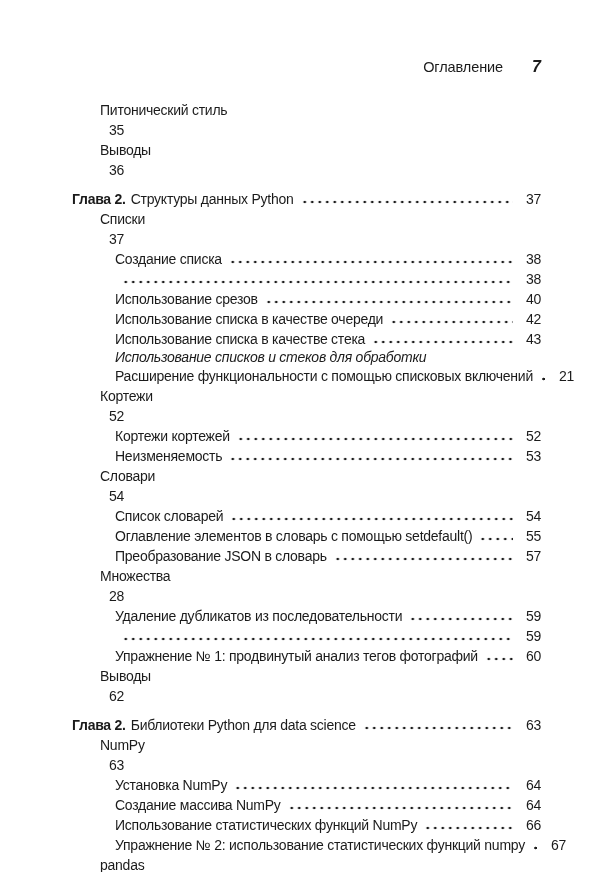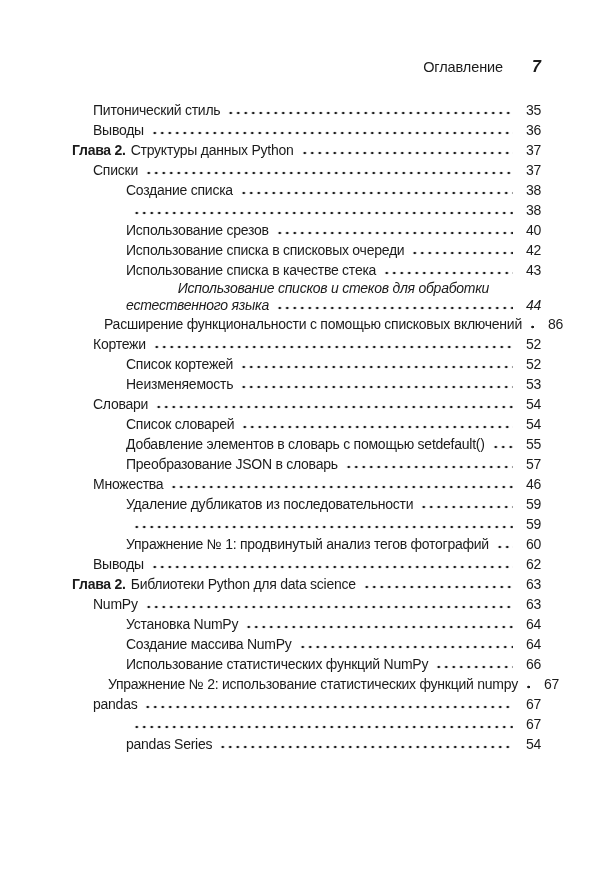--- a/index.html
+++ b/index.html
@@ -38,24 +38,24 @@
   .toc { margin-top:24px; }
   .row {
     display:flex;
     align-items:baseline;
     line-height:20px;
     font-size:14px;
     letter-spacing:-0.25px;
     white-space:nowrap;
   }
   .row .label { flex:0 0 auto; }
-  .chapter { }
+  .chapter { margin-top:9px; }
   .chapter .prefix { font-weight:bold; margin-right:5px; }
-  .lvl1 { margin-left:21px; }
-  .lvl2 { margin-left:54px;justify-content:center; }
+  .lvl1 { margin-left:21px;flex-direction:column; }
+  .lvl2 { margin-left:43px; }
   .wrap-line { line-height:17px;font-style:italic; }
   .leader {
     flex:1 1 0;
     min-width:6px;
     height:4px;
     margin:0 4px 0 7px;
     background-image:radial-gradient(circle, #1c1c1c 1.25px, rgba(0,0,0,0) 1.6px);
     background-size:7.5px 4px;
     background-repeat:repeat-x;
     background-position:left bottom;
@@ -107,81 +107,76 @@
     <div class="row lvl2">
       <span class="leader"></span>
       <span class="pg">38</span>
     </div>
     <div class="row lvl2">
       <span class="label">Использование срезов</span>
       <span class="leader"></span>
       <span class="pg">40</span>
     </div>
     <div class="row lvl2">
-      <span class="label">Использование списка в списковых очереди</span>
+      <span class="label">Использование списка в качестве очереди</span>
       <span class="leader"></span>
       <span class="pg">42</span>
     </div>
     <div class="row lvl2">
       <span class="label">Использование списка в качестве стека</span>
       <span class="leader"></span>
       <span class="pg">43</span>
     </div>
     <div class="row lvl2 wrap-line">
       <span class="label">Использование списков и стеков для обработки</span>
     </div>
-    <div class="row lvl2 wrap-line">
-      <span class="label">естественного языка</span>
-      <span class="leader"></span>
-      <span class="pg">44</span>
-    </div>
     <div class="row lvl2">
       <span class="label">Расширение функциональности с помощью списковых включений</span>
       <span class="leader"></span>
-      <span class="pg">86</span>
+      <span class="pg">21</span>
     </div>
     <div class="row lvl1">
       <span class="label">Кортежи</span>
       <span class="leader"></span>
       <span class="pg">52</span>
     </div>
     <div class="row lvl2">
-      <span class="label">Список кортежей</span>
+      <span class="label">Кортежи кортежей</span>
       <span class="leader"></span>
       <span class="pg">52</span>
     </div>
     <div class="row lvl2">
       <span class="label">Неизменяемость</span>
       <span class="leader"></span>
       <span class="pg">53</span>
     </div>
     <div class="row lvl1">
       <span class="label">Словари</span>
       <span class="leader"></span>
       <span class="pg">54</span>
     </div>
     <div class="row lvl2">
       <span class="label">Список словарей</span>
       <span class="leader"></span>
       <span class="pg">54</span>
     </div>
     <div class="row lvl2">
-      <span class="label">Добавление элементов в словарь с помощью setdefault()</span>
+      <span class="label">Оглавление элементов в словарь с помощью setdefault()</span>
       <span class="leader"></span>
       <span class="pg">55</span>
     </div>
     <div class="row lvl2">
       <span class="label">Преобразование JSON в словарь</span>
       <span class="leader"></span>
       <span class="pg">57</span>
     </div>
     <div class="row lvl1">
       <span class="label">Множества</span>
       <span class="leader"></span>
-      <span class="pg">46</span>
+      <span class="pg">28</span>
     </div>
     <div class="row lvl2">
       <span class="label">Удаление дубликатов из последовательности</span>
       <span class="leader"></span>
       <span class="pg">59</span>
     </div>
     <div class="row lvl2">
       <span class="leader"></span>
       <span class="pg">59</span>
     </div>

